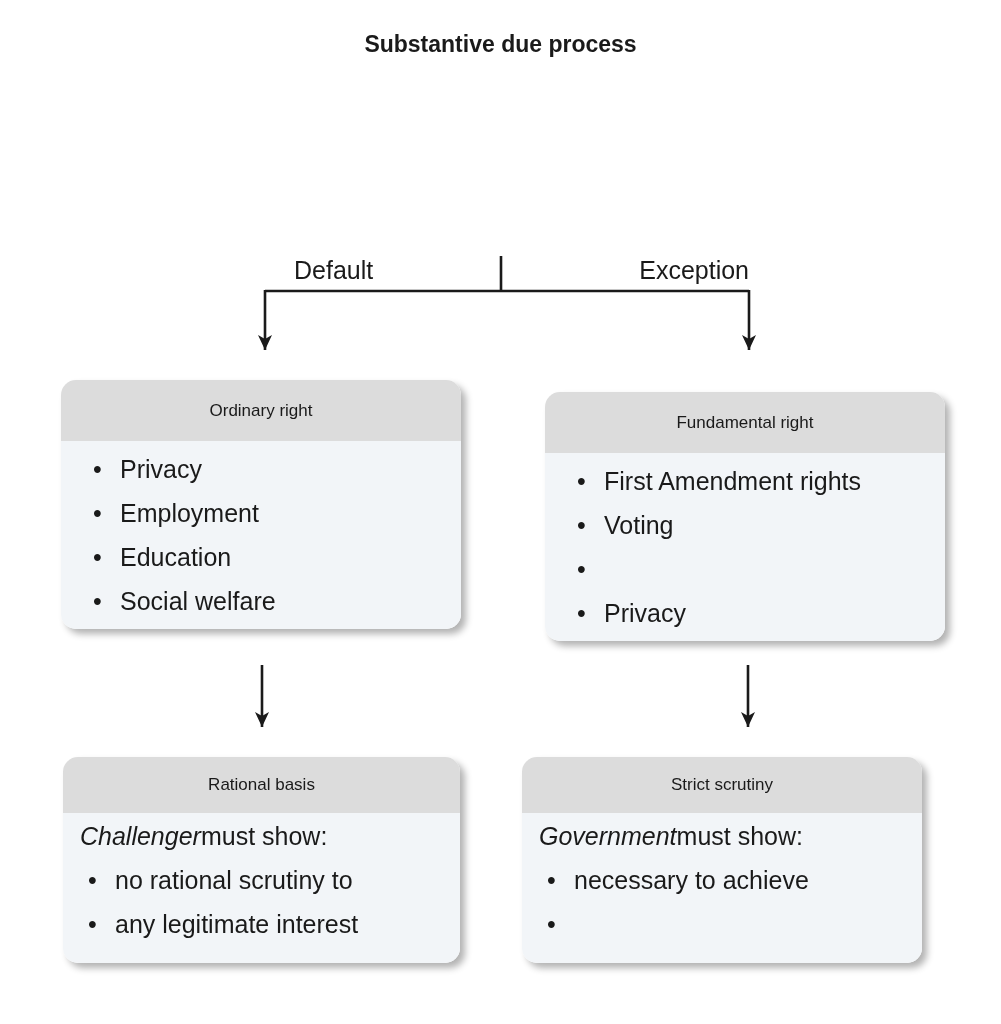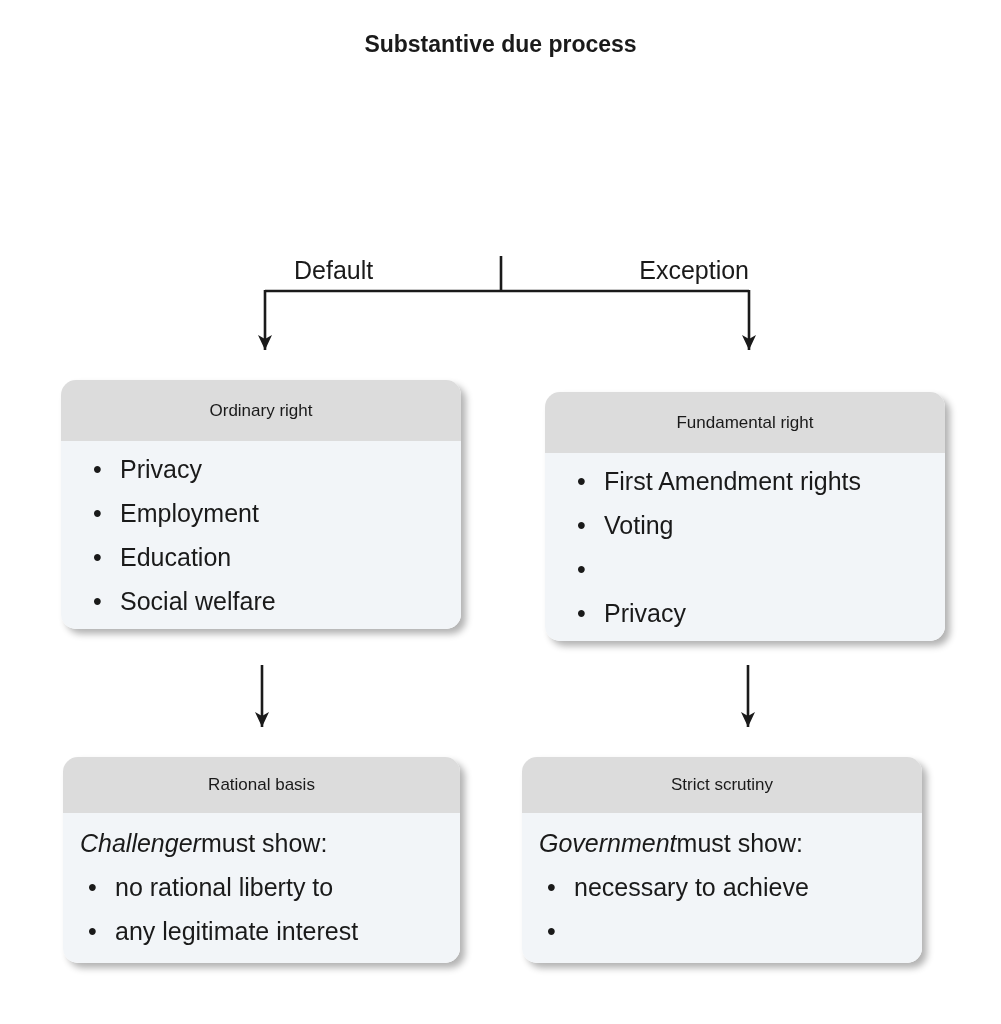--- a/index.html
+++ b/index.html
@@ -27,21 +27,21 @@
     box-shadow:5px 5px 7px rgba(0,0,0,0.30);
   }
   .box-header {
     background:#dcdcdc; display:flex; align-items:center; justify-content:center;
     font-size:17px;
   }
   .box-body { background:#f2f5f8; font-size:25px; }
   .mid .box-header { height:61px; }
   .mid .box-body  { height:188px; padding:6px 8px 0 32px; box-sizing:border-box; }
   .bot .box-header { height:56px; }
-  .bot .box-body  { height:150px; padding:8px 8px 0 17px; box-sizing:border-box; }
+  .bot .box-body  { height:150px; padding:1px 8px 0 17px; box-sizing:border-box; }
   .row { display:flex; line-height:44px; white-space:nowrap; }
   .bot .row.bullet { margin-left:8px; }
   .dot { flex:0 0 27px; }
   .it { font-style:italic; }
   .connector { position:absolute; left:0; top:0; pointer-events:none; }
 </style>
 </head>
 <body>
 
 <div class="canvas">
@@ -111,21 +111,21 @@
 
   <div class="box bot" style="left:63px; top:757px; width:397px;">
     <div class="box-header">Rational basis</div>
     <div class="box-body">
       <div class="row">
         <span class="it">Challenger</span>
           <span> must show:</span>
       </div>
       <div class="row bullet">
         <span class="dot">•</span>
-        <span>no rational liberty to</span>
+        <span>no rational scrutiny to</span>
       </div>
       <div class="row bullet">
         <span class="dot">•</span>
         <span>any legitimate interest</span>
       </div>
     </div>
   </div>
 
   <div class="box bot" style="left:522px; top:757px; width:400px;">
     <div class="box-header">Strict scrutiny</div>

